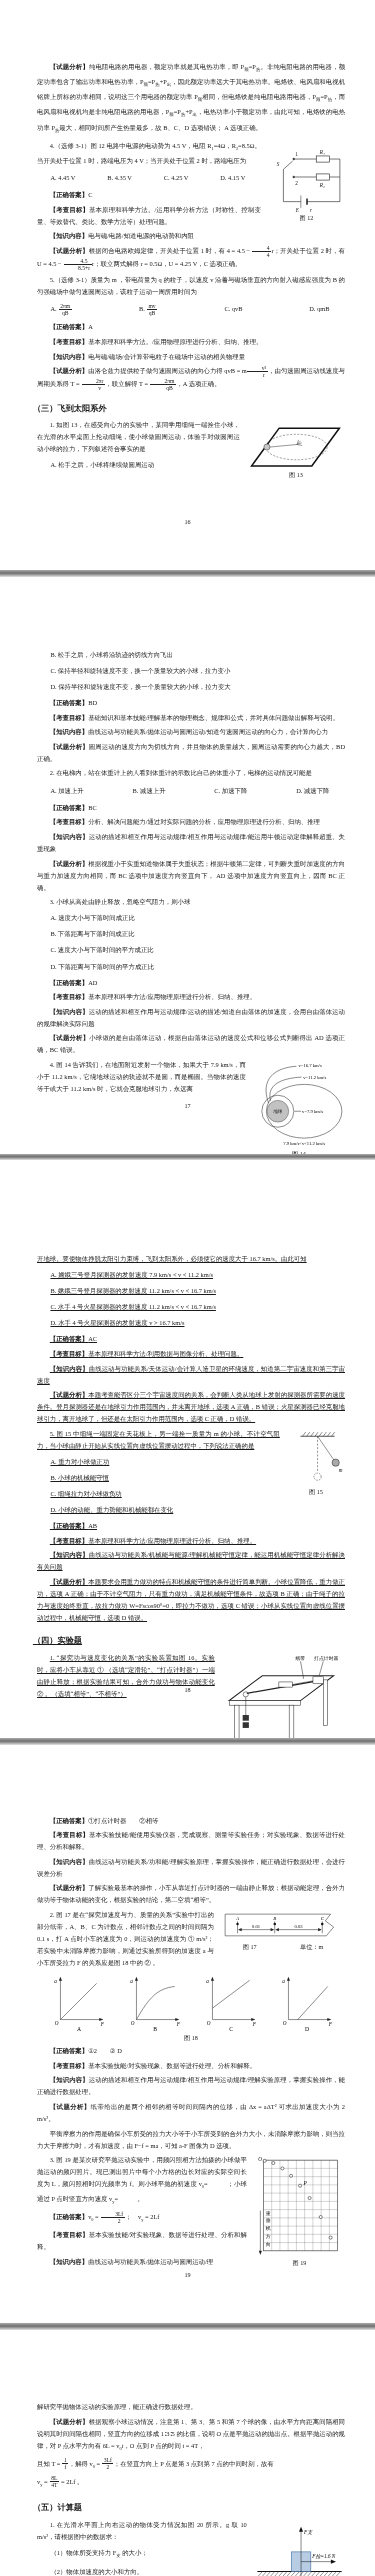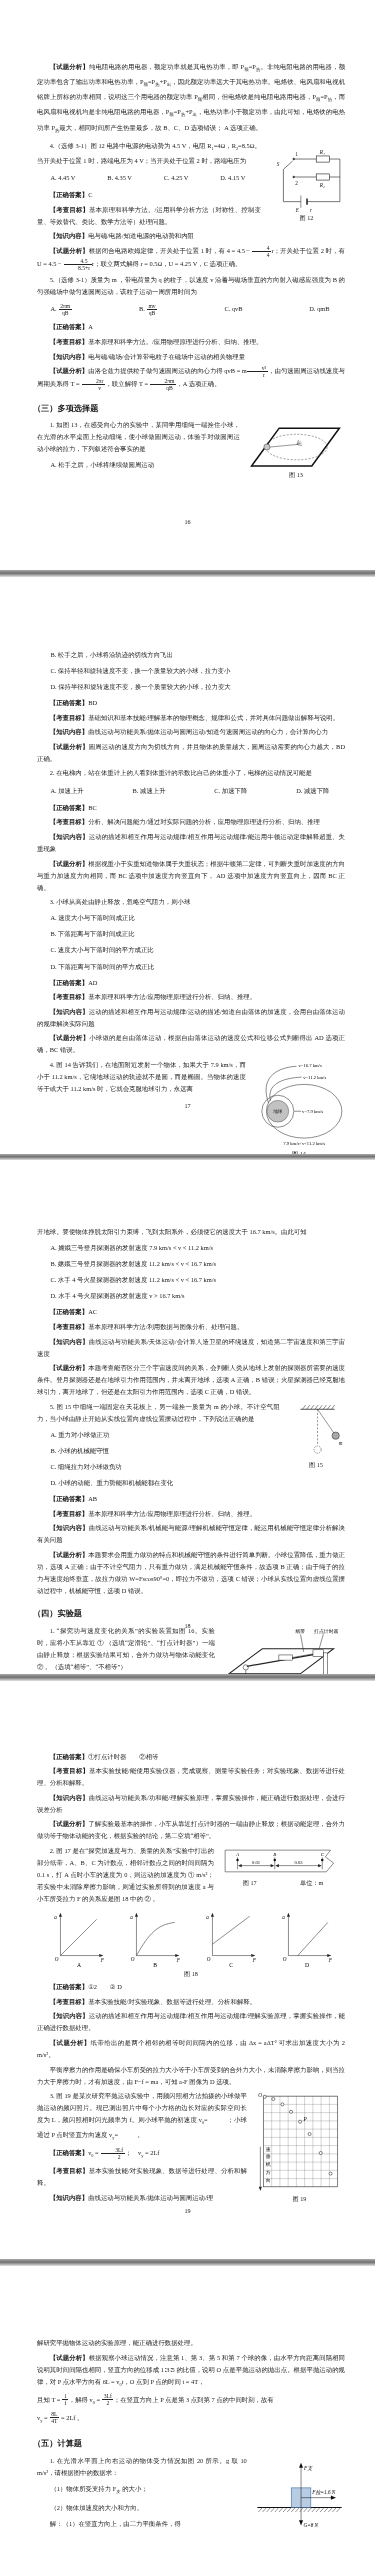--- a/index.html
+++ b/index.html
@@ -2,21 +2,21 @@
 <html style="font-size:8.2px"><head>
 <meta charset="utf-8">
 <style>
   html,body{margin:0;padding:0;background:#fff;}
   .canvas{position:relative;width:375px;height:2896px;overflow:hidden;background:#fff;
           font-family:"Liberation Serif","DejaVu Serif",serif;color:#1b1b1b;}
   .page{position:relative;box-sizing:border-box;background:#fff;
         padding-left:37px;padding-right:30px;overflow:hidden;}
   .page-0{height:570px;padding-top:58px;}
   .page-1{height:577px;padding-top:68px;}
-  .page-2{height:514px;padding-top:63px;}
+  .page-2{height:578px;padding-top:90px;text-decoration:underline;}
   .page-3{height:578px;padding-top:67px;}
   .page-4{height:567px;padding-top:69px;}
   .sep{height:6.7px;background:linear-gradient(180deg,#ababab 0%,#6f6f6f 45%,#e2e2e2 100%);}
   .para{font-size:6.4px;line-height:12px;margin:2.6px 0;text-indent:2em;text-align:justify;}
   .para.noind{text-indent:0;}
   .taglabel{font-family:"Liberation Sans","DejaVu Sans",sans-serif;font-weight:bold;}
   .h3{font-family:"Liberation Sans","DejaVu Sans",sans-serif;font-weight:bold;
       font-size:8.2px;margin:11.3px 0 5.2px -4.1px;}
   .opt{font-size:6.4px;line-height:12px;margin:4.1px 0;padding-left:13.4px;text-align:justify;}
   .optrow{display:flex;justify-content:space-between;margin:5.2px 0;padding-left:13.4px;
@@ -80,21 +80,21 @@
         <div class="optrow">
           <span>A. <span class="frac"><span class="fn">2πm</span><span class="fd">qB</span></span></span>
           <span>B. <span class="frac"><span class="fn">mv</span><span class="fd">qB</span></span></span>
           <span>C. qvB</span>
           <span>D. qmB</span>
         </div>
         <p class="para"><span class="taglabel">【正确答案】</span>A</p>
         <p class="para"><span class="taglabel">【考查目标】</span>基本原理和科学方法。/应用物理原理进行分析、归纳、推理。</p>
         <p class="para"><span class="taglabel">【知识内容】</span>电与磁/磁场/会计算带电粒子在磁场中运动的相关物理量</p>
         <p class="para"><span class="taglabel">【试题分析】</span>由洛仑兹力提供粒子做匀速圆周运动的向心力得 qvB = m<span class="frac"><span class="fn">v²</span><span class="fd">r</span></span>，由匀速圆周运动线速度与周期关系得 T = <span class="frac"><span class="fn">2πr</span><span class="fd">v</span></span>，联立解得 T = <span class="frac"><span class="fn">2πm</span><span class="fd">qB</span></span>，A 选项正确。</p>
-        <div class="h3">（三）多项选择题</div>
+        <div class="h3">（三）飞到太阳系外</div>
         <div class="fig">
           <svg width="98" height="50" viewBox="0 0 190 98">
     <polygon points="8,90 126,90 180,16 62,16" fill="#fff" stroke="#111" stroke-width="3"></polygon>
     <ellipse cx="96" cy="53" rx="60" ry="25" fill="none" stroke="#444" stroke-dasharray="4,3"></ellipse>
     <circle cx="38" cy="53" r="6" fill="#c8c8c8" stroke="#333"></circle>
     <line x1="44" y1="53" x2="97" y2="48" stroke="#333"></line>
     <path d="M97,48 l7,-7 M97,48 l9,-3 M97,48 l3,-9 M97,48 l10,2" stroke="#333" fill="none"></path>
           </svg>
           <div class="figcap">图 13</div>
         </div>

